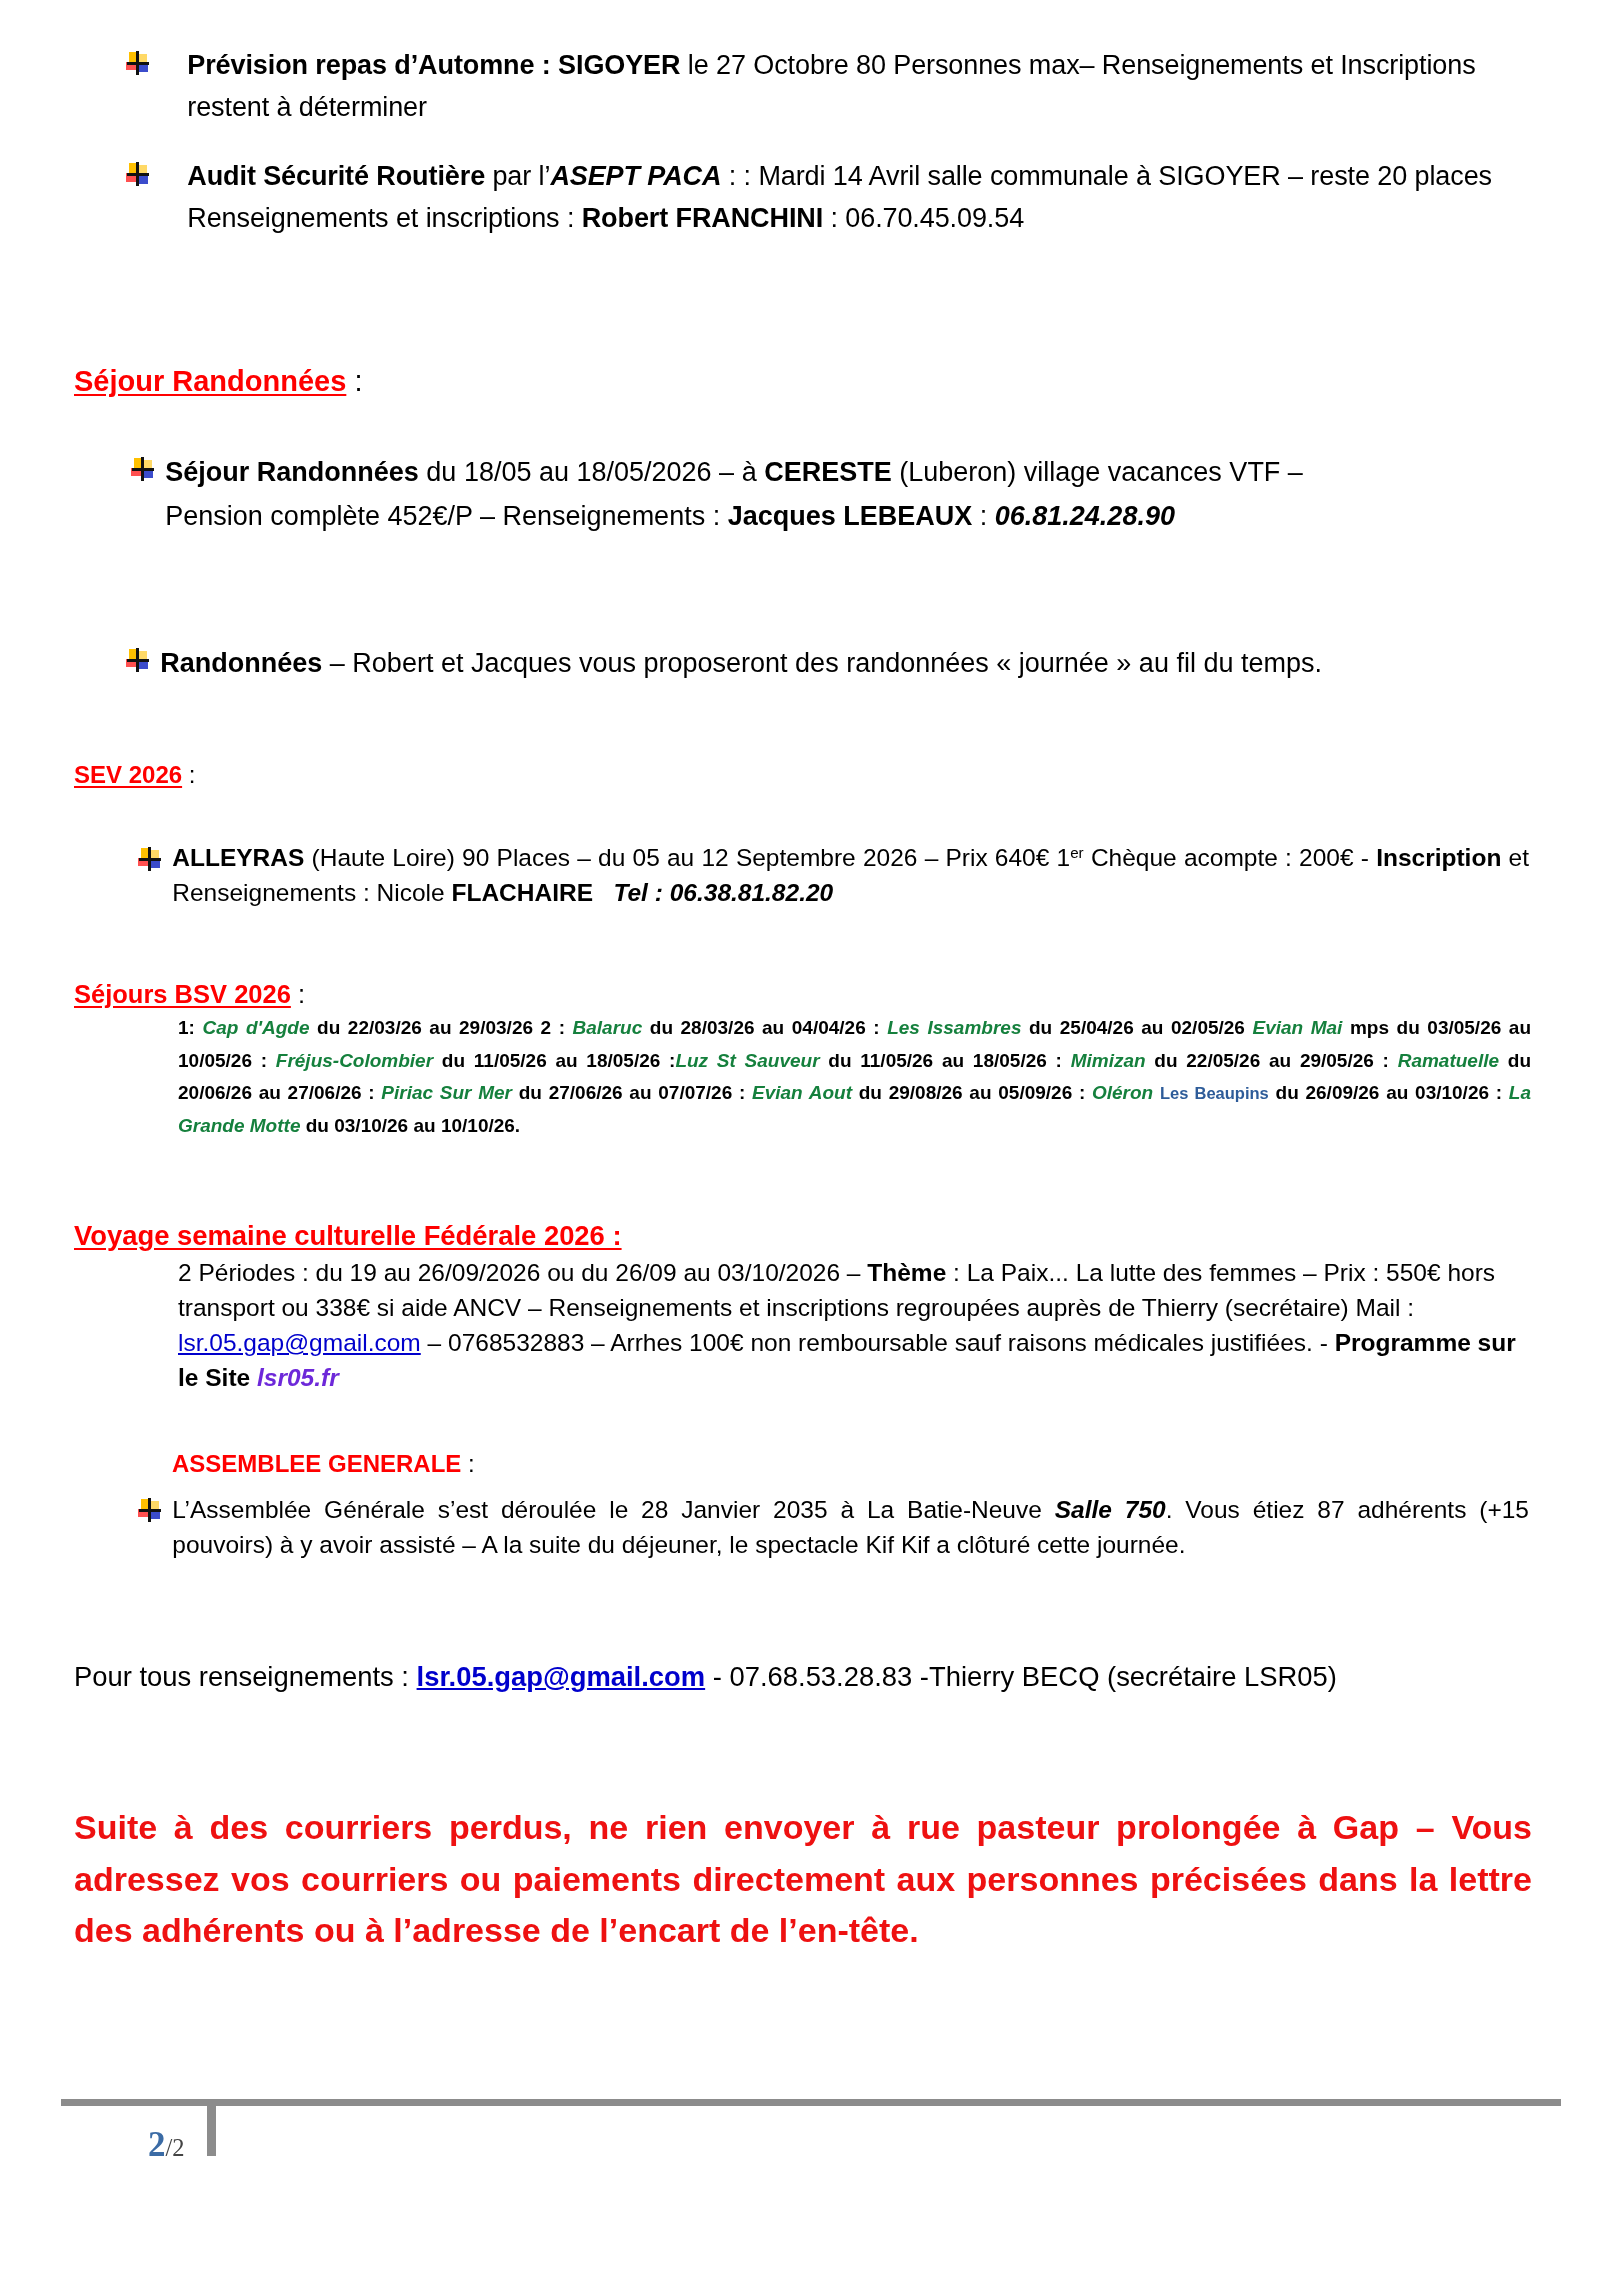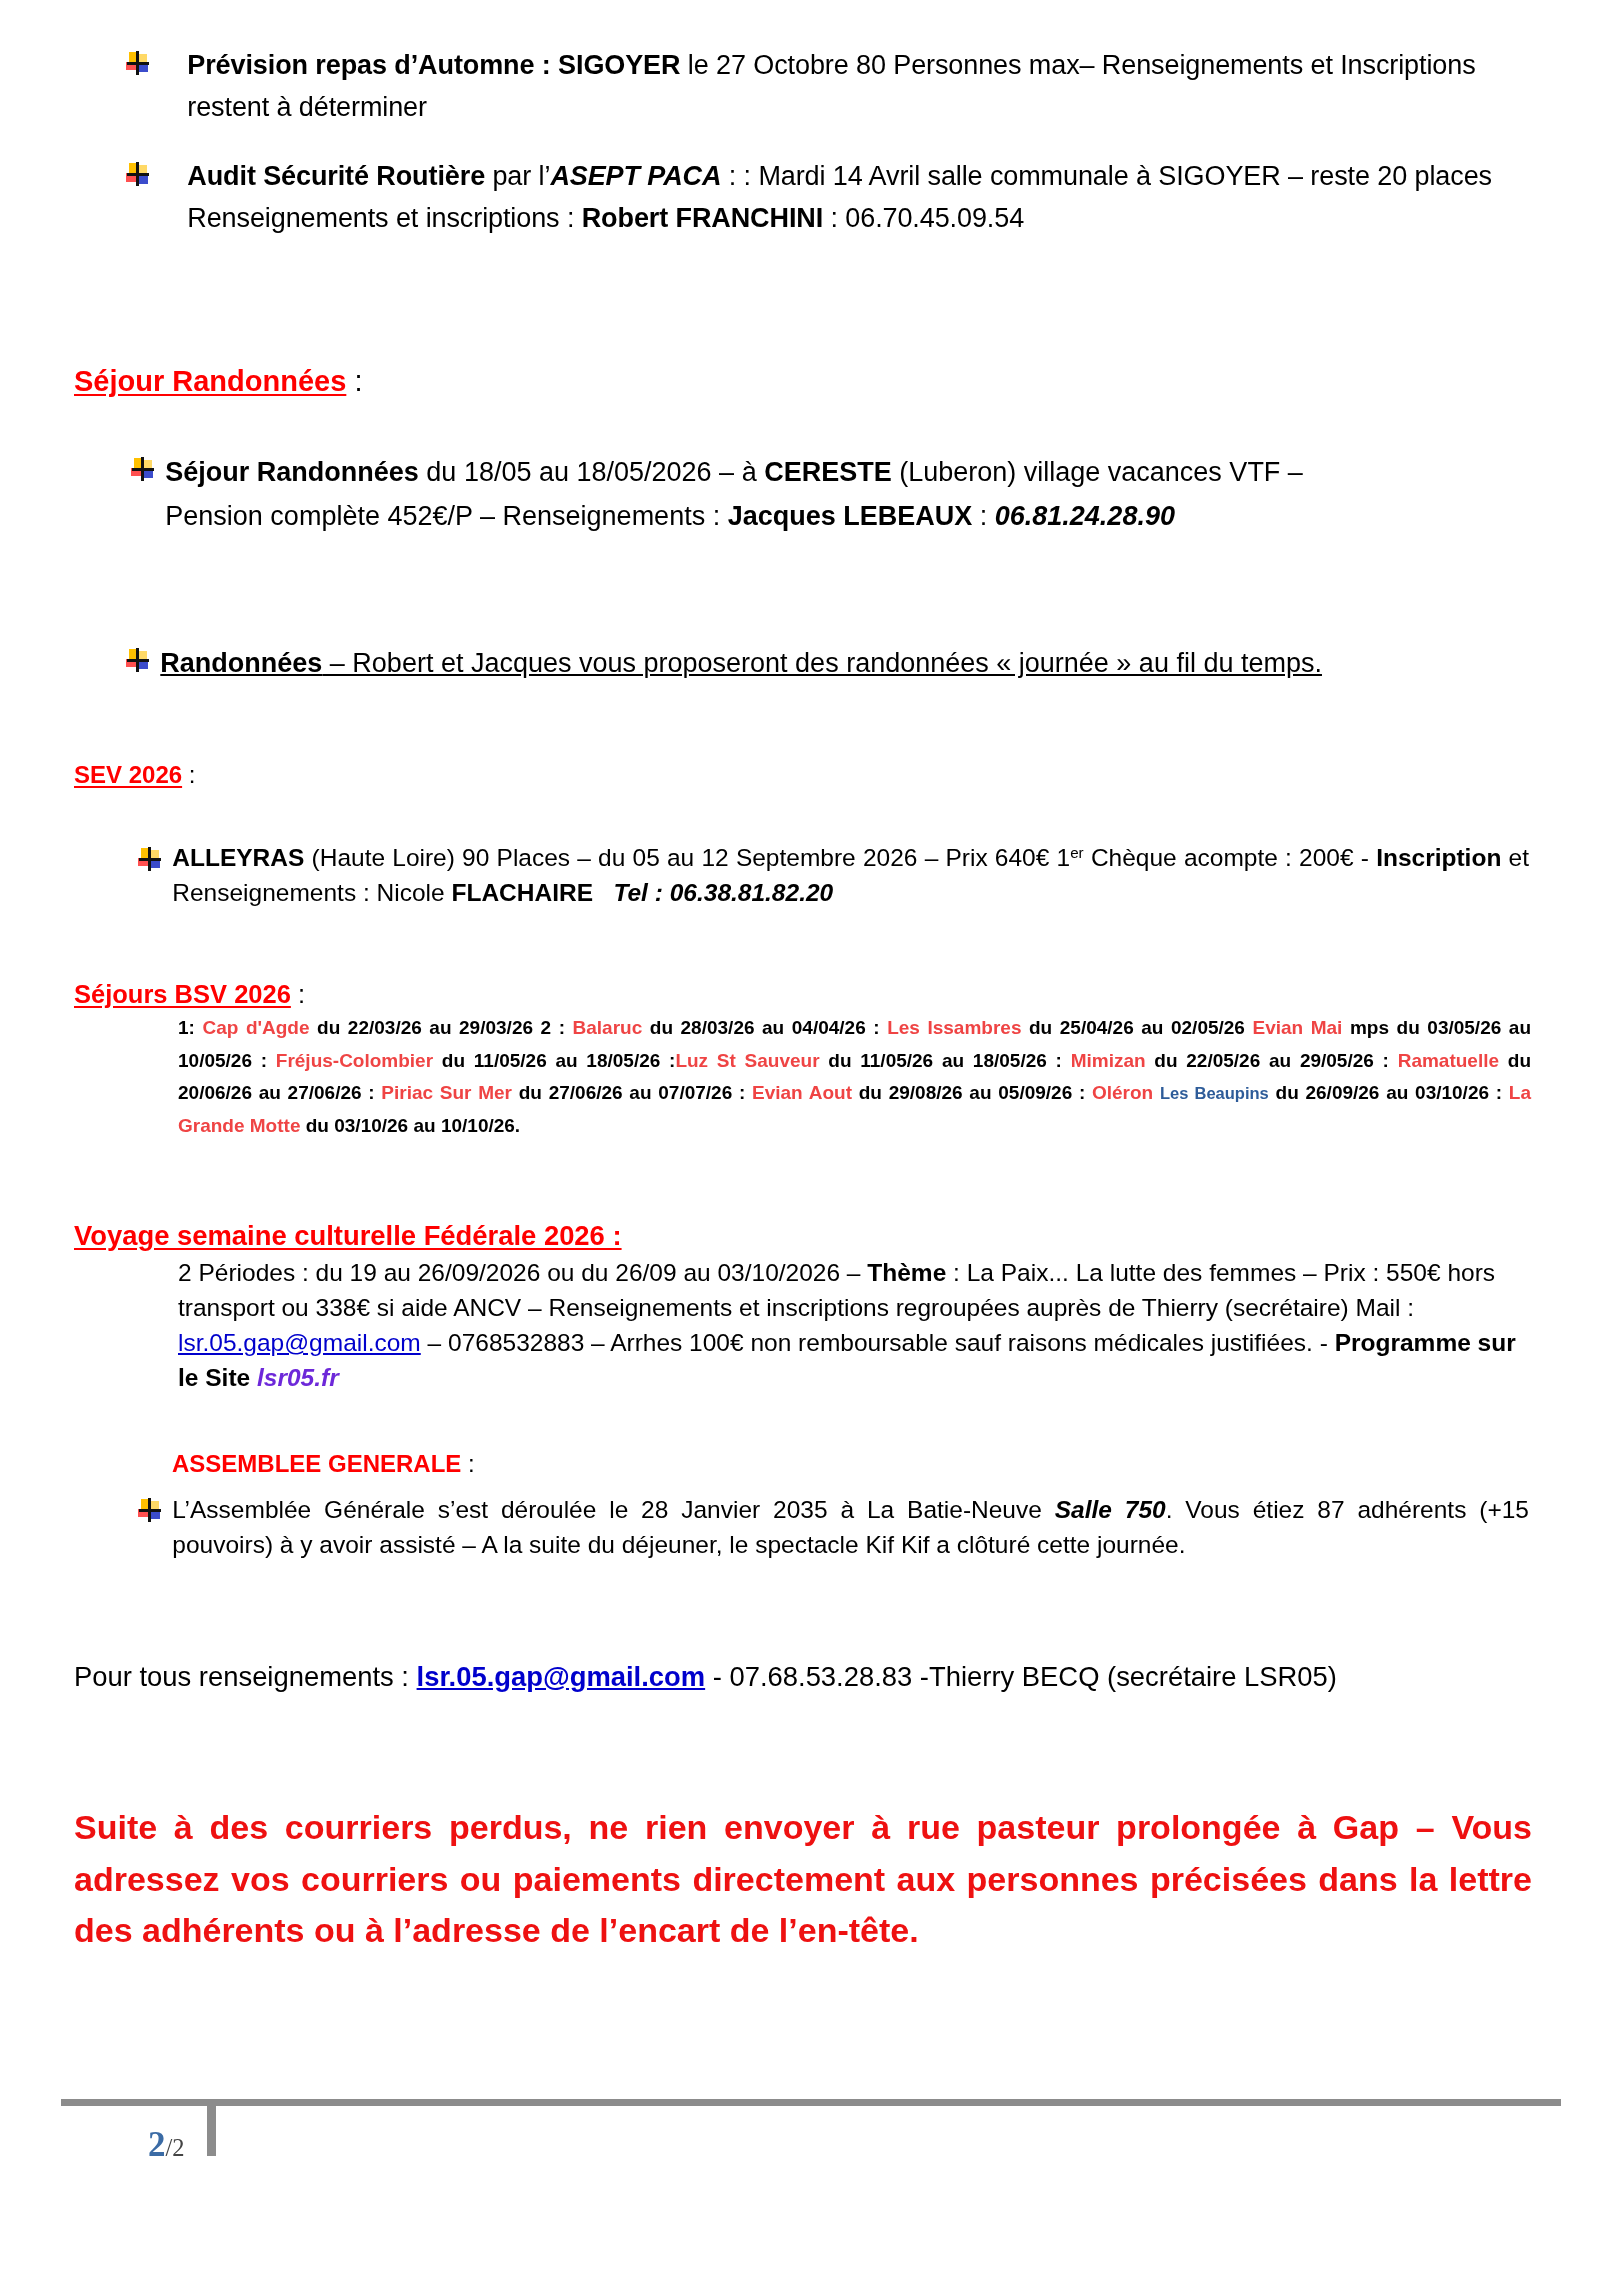--- a/index.html
+++ b/index.html
@@ -107,21 +107,20 @@
     font-size: 27px;
     line-height: 1.62;
   }
 
   
   .randonnees {
     left: 125px; top: 642px;
     width: 1402px;
     font-size: 27px;
     line-height: 1.62;
-    text-decoration: underline;
   }
 
   
   .alleyras {
     left: 137px; top: 841px;
     width: 1392px;
     font-size: 24.5px;
     line-height: 1.42;
   }
   .alleyras .txt { text-align: justify; }
@@ -130,21 +129,21 @@
   
   .bsv-body {
     left: 178px; top: 1012px;
     width: 1353px;
     font-size: 19px;
     font-weight: bold;
     line-height: 1.72;
     text-align: justify;
     color: #000000;
   }
-  .bsv-body .place { color: #ef4444; }
+  .bsv-body .place { color: #15803d; font-style: italic; }
   .bsv-body .sub { color: #2e5c99; font-size: 0.87em; }
 
   
   .voyage-body {
     left: 178px; top: 1255px;
     width: 1353px;
     font-size: 24.5px;
     line-height: 1.43;
   }
   a.mail {

